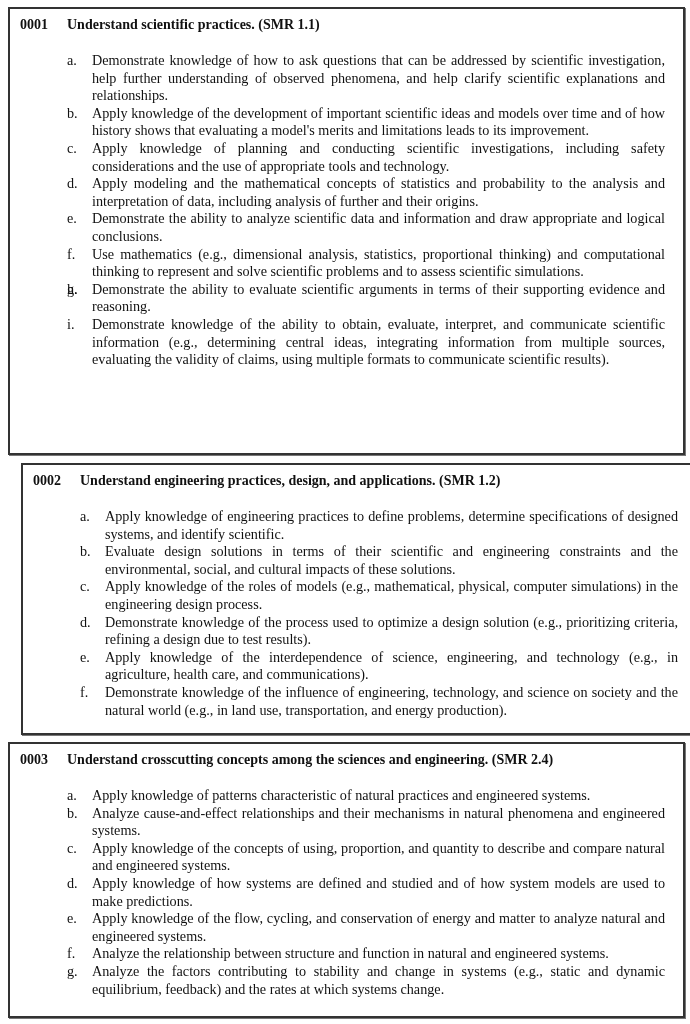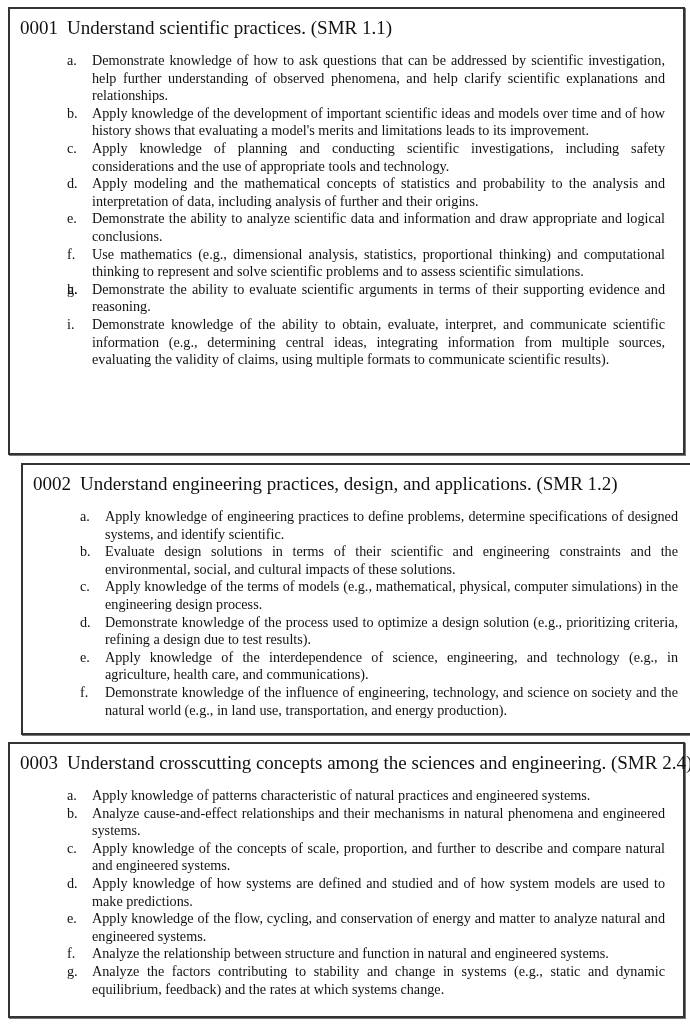--- a/index.html
+++ b/index.html
@@ -1,20 +1,20 @@
 <!DOCTYPE html>
 <html><head>
 <meta charset="utf-8">
 <style>
   html, body { margin:0; padding:0; background:#fff; }
   body { width:690px; height:1024px; position:relative; overflow:hidden;
          font-family:"Liberation Serif", "DejaVu Serif", serif; color:#111; }
   .box { position:absolute; left:8px; width:673px; border:2px solid #333;
          box-shadow: 1px 1px 0 #777; background:#fff; }
-  .head { position:absolute; left:10px; top:8px; font-weight:normal; font-size:19px; white-space:nowrap; }
+  .head { position:absolute; left:10px; top:8px; font-weight:bold; font-size:14px; white-space:nowrap; }
   .head .num { display:inline-block; width:47px; }
   ul.items { list-style:none; margin:0; padding:0; position:absolute; left:57px; right:18px; }
   ul.items li { position:relative; padding-left:25px; font-size:14.2px; line-height:17.6px;
                 text-align:justify; }
   ul.items li .lbl { position:absolute; left:0; top:0; }
 </style>
 </head>
 <body>
 
 <div class="box" style="top:7px;height:444px;">
@@ -34,33 +34,33 @@
   </ul>
 </div>
 
 <div class="box" style="top:463px;height:268px;margin-left:13px;">
   <div class="head">
     <span class="num">0002</span><span>Understand engineering practices, design, and applications. (SMR 1.2)</span>
   </div>
   <ul class="items" style="top:43px;">
     <li><span class="lbl">a.</span><span>Apply knowledge of engineering practices to define problems, determine specifications of designed systems, and identify scientific.</span></li>
     <li><span class="lbl">b.</span><span>Evaluate design solutions in terms of their scientific and engineering constraints and the environmental, social, and cultural impacts of these solutions.</span></li>
-    <li><span class="lbl">c.</span><span>Apply knowledge of the terms of models (e.g., mathematical, physical, computer simulations) in the engineering design process.</span></li>
+    <li><span class="lbl">c.</span><span>Apply knowledge of the roles of models (e.g., mathematical, physical, computer simulations) in the engineering design process.</span></li>
     <li><span class="lbl">d.</span><span>Demonstrate knowledge of the process used to optimize a design solution (e.g., prioritizing criteria, refining a design due to test results).</span></li>
     <li><span class="lbl">e.</span><span>Apply knowledge of the interdependence of science, engineering, and technology (e.g., in agriculture, health care, and communications).</span></li>
     <li><span class="lbl">f.</span><span>Demonstrate knowledge of the influence of engineering, technology, and science on society and the natural world (e.g., in land use, transportation, and energy production).</span></li>
   </ul>
 </div>
 
 <div class="box" style="top:742px;height:272px;">
   <div class="head">
     <span class="num">0003</span><span>Understand crosscutting concepts among the sciences and engineering. (SMR 2.4)</span>
   </div>
   <ul class="items" style="top:43px;">
     <li><span class="lbl">a.</span><span>Apply knowledge of patterns characteristic of natural practices and engineered systems.</span></li>
     <li><span class="lbl">b.</span><span>Analyze cause-and-effect relationships and their mechanisms in natural phenomena and engineered systems.</span></li>
-    <li><span class="lbl">c.</span><span>Apply knowledge of the concepts of scale, proportion, and further to describe and compare natural and engineered systems.</span></li>
+    <li><span class="lbl">c.</span><span>Apply knowledge of the concepts of using, proportion, and quantity to describe and compare natural and engineered systems.</span></li>
     <li><span class="lbl">d.</span><span>Apply knowledge of how systems are defined and studied and of how system models are used to make predictions.</span></li>
     <li><span class="lbl">e.</span><span>Apply knowledge of the flow, cycling, and conservation of energy and matter to analyze natural and engineered systems.</span></li>
     <li><span class="lbl">f.</span><span>Analyze the relationship between structure and function in natural and engineered systems.</span></li>
     <li><span class="lbl">g.</span><span>Analyze the factors contributing to stability and change in systems (e.g., static and dynamic equilibrium, feedback) and the rates at which systems change.</span></li>
   </ul>
 </div>
 
 </body></html>

